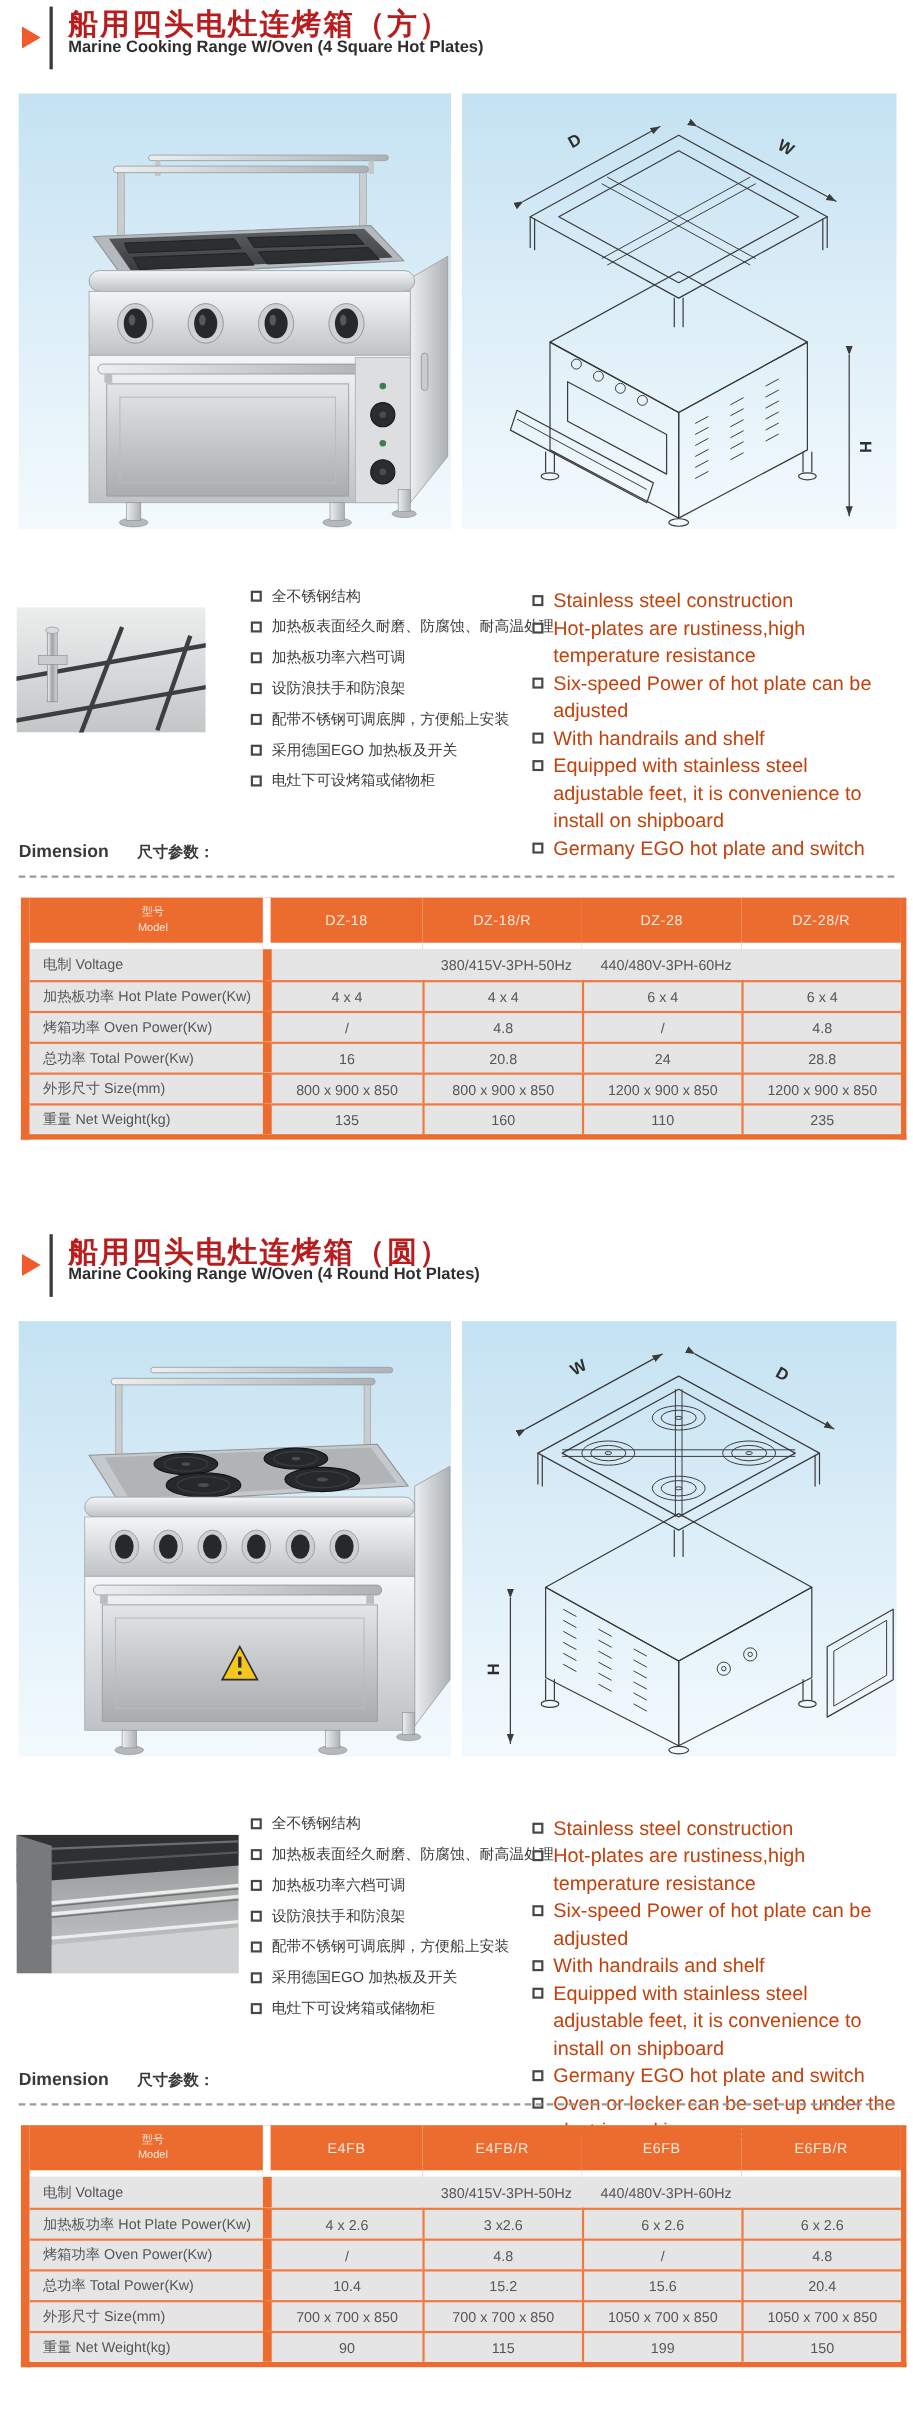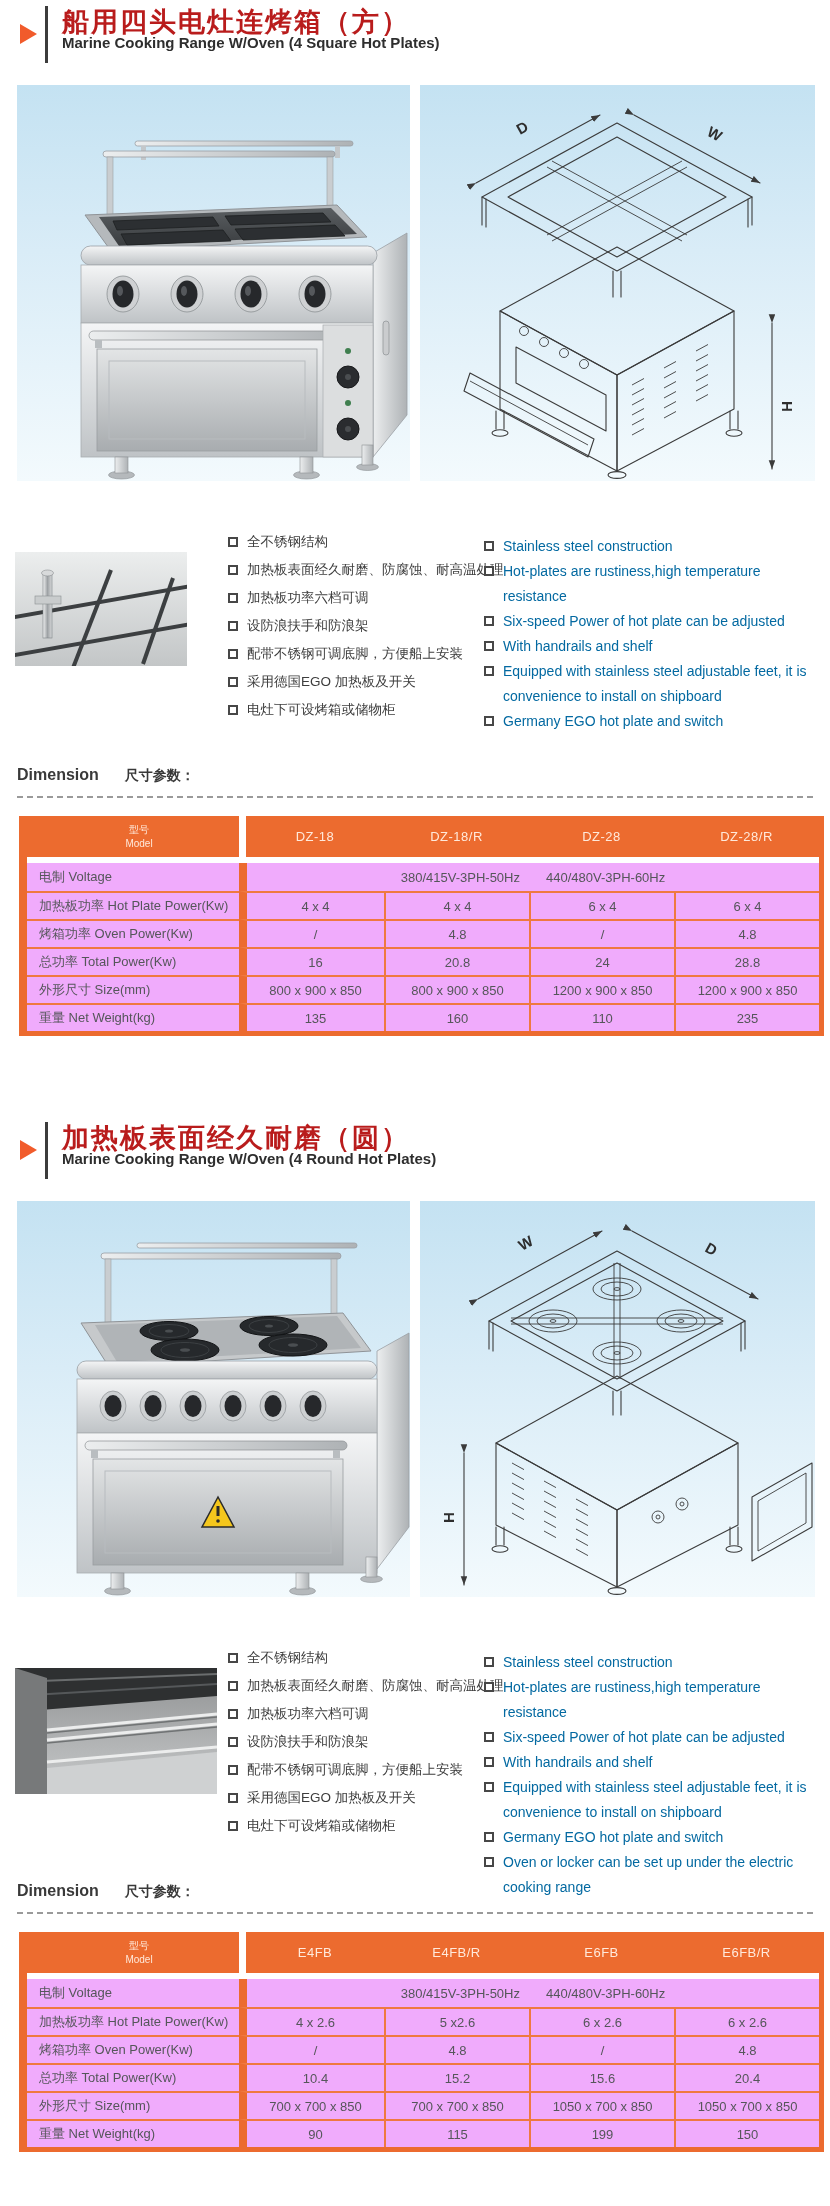--- a/index.html
+++ b/index.html
@@ -31,39 +31,39 @@
   .fphoto svg{display:block}
   .flist{position:absolute;list-style:none}
   .flist li{display:flex}
   .flist .cb{flex:none;width:10px;height:10px;border:2px solid #474747;background:#fff;margin-right:9px}
   .zh-list{left:228px;top:528px;width:300px}
   .zh-list li{height:28px;align-items:center}
   .zh-list .ftx{font-size:13.5px;color:#3d3d3d;white-space:nowrap}
   .en-list{left:484px;top:534px;width:336px}
   .en-list li{align-items:flex-start}
   .en-list .cb{margin-top:7px}
-  .en-list .ftx{font-size:14px;line-height:25px;color:#0369a1}
+  .en-list .ftx{font-size:18px;line-height:25px;color:#c2410c}
 
   
   .dimhdr{position:absolute;left:17px;top:766px;font-weight:bold;color:#393939;white-space:nowrap}
   .dimhdr .d-en{font-size:16px;margin-right:26px}
   .dimhdr .d-zh{font-size:14px}
   .dashline{position:absolute;left:17px;top:796px;width:796px;border-top:2px dashed #9a9a9a}
 
   
   :root{--orange:#ec6b2f;--line:#ef7940}
   table.spec{position:absolute;left:19px;top:816px;width:795px;table-layout:fixed;
     border-collapse:separate;border-spacing:0;font-size:13px;color:#55565a;
     border:5px solid var(--orange);border-left-width:8px;border-top-width:0}
   table.spec tr.head th{background:var(--orange);color:#ffe9db;font-weight:normal;height:47px;
     vertical-align:middle;border-bottom:6px solid #fff}
   table.spec th.mlabel{text-align:center;padding-left:12px;font-size:10px;line-height:1.4}
   table.spec th.model{text-align:center;letter-spacing:.5px}
   table.spec th.model.first{border-left:7px solid #fff}
-  table.spec tbody td{background:#f0abfc;height:28px;vertical-align:middle}
+  table.spec tbody td{background:#e5e5e5;height:28px;vertical-align:middle}
   table.spec td.label{text-align:left;padding-left:12px;white-space:nowrap}
   table.spec td.val,table.spec td.vspan{text-align:center}
   table.spec td.val{border-left:2px solid var(--line)}
   table.spec td.val.first,table.spec td.vspan{border-left:8px solid var(--orange)}
   table.spec tbody tr:not(.voltage) td{border-top:2px solid var(--line)}
   .vwrap{display:flex;justify-content:center;gap:26px}
 </style>
 </head>
 <body>
 
@@ -369,21 +369,21 @@
             <td class="val">110</td>
             <td class="val">235</td>
           </tr>
         </tbody>
       </table>
   </section>
 
   <section class="sec s1">
     <span class="tri"></span>
     <span class="vbar"></span>
-    <h1 class="t-zh">加热板表面经久耐磨（圆）</h1>
+    <h1 class="t-zh">船用四头电灶连烤箱（圆）</h1>
     <h2 class="t-en">Marine Cooking Range W/Oven (4 Round Hot Plates)</h2>
 
     <div class="panel left">
       <svg viewBox="0 0 393 396">
         <defs>
           <linearGradient id="p2steel" x1="0" y1="0" x2="0" y2="1">
               <stop offset="0" stop-color="#f4f5f6"></stop>
               <stop offset="1" stop-color="#bfc3c6"></stop>
             </linearGradient>
           <linearGradient id="p2steelH" x1="0" y1="0" x2="1" y2="0">
@@ -646,21 +646,21 @@
             <td class="vspan" colspan="4">
               <div class="vwrap">
                 <span>380/415V-3PH-50Hz</span>
                 <span>440/480V-3PH-60Hz</span>
               </div>
             </td>
           </tr>
           <tr>
             <td class="label">加热板功率 Hot Plate Power(Kw)</td>
             <td class="val first">4 x 2.6</td>
-            <td class="val">5 x2.6</td>
+            <td class="val">3 x2.6</td>
             <td class="val">6 x 2.6</td>
             <td class="val">6 x 2.6</td>
           </tr>
           <tr>
             <td class="label">烤箱功率 Oven Power(Kw)</td>
             <td class="val first">/</td>
             <td class="val">4.8</td>
             <td class="val">/</td>
             <td class="val">4.8</td>
           </tr>

